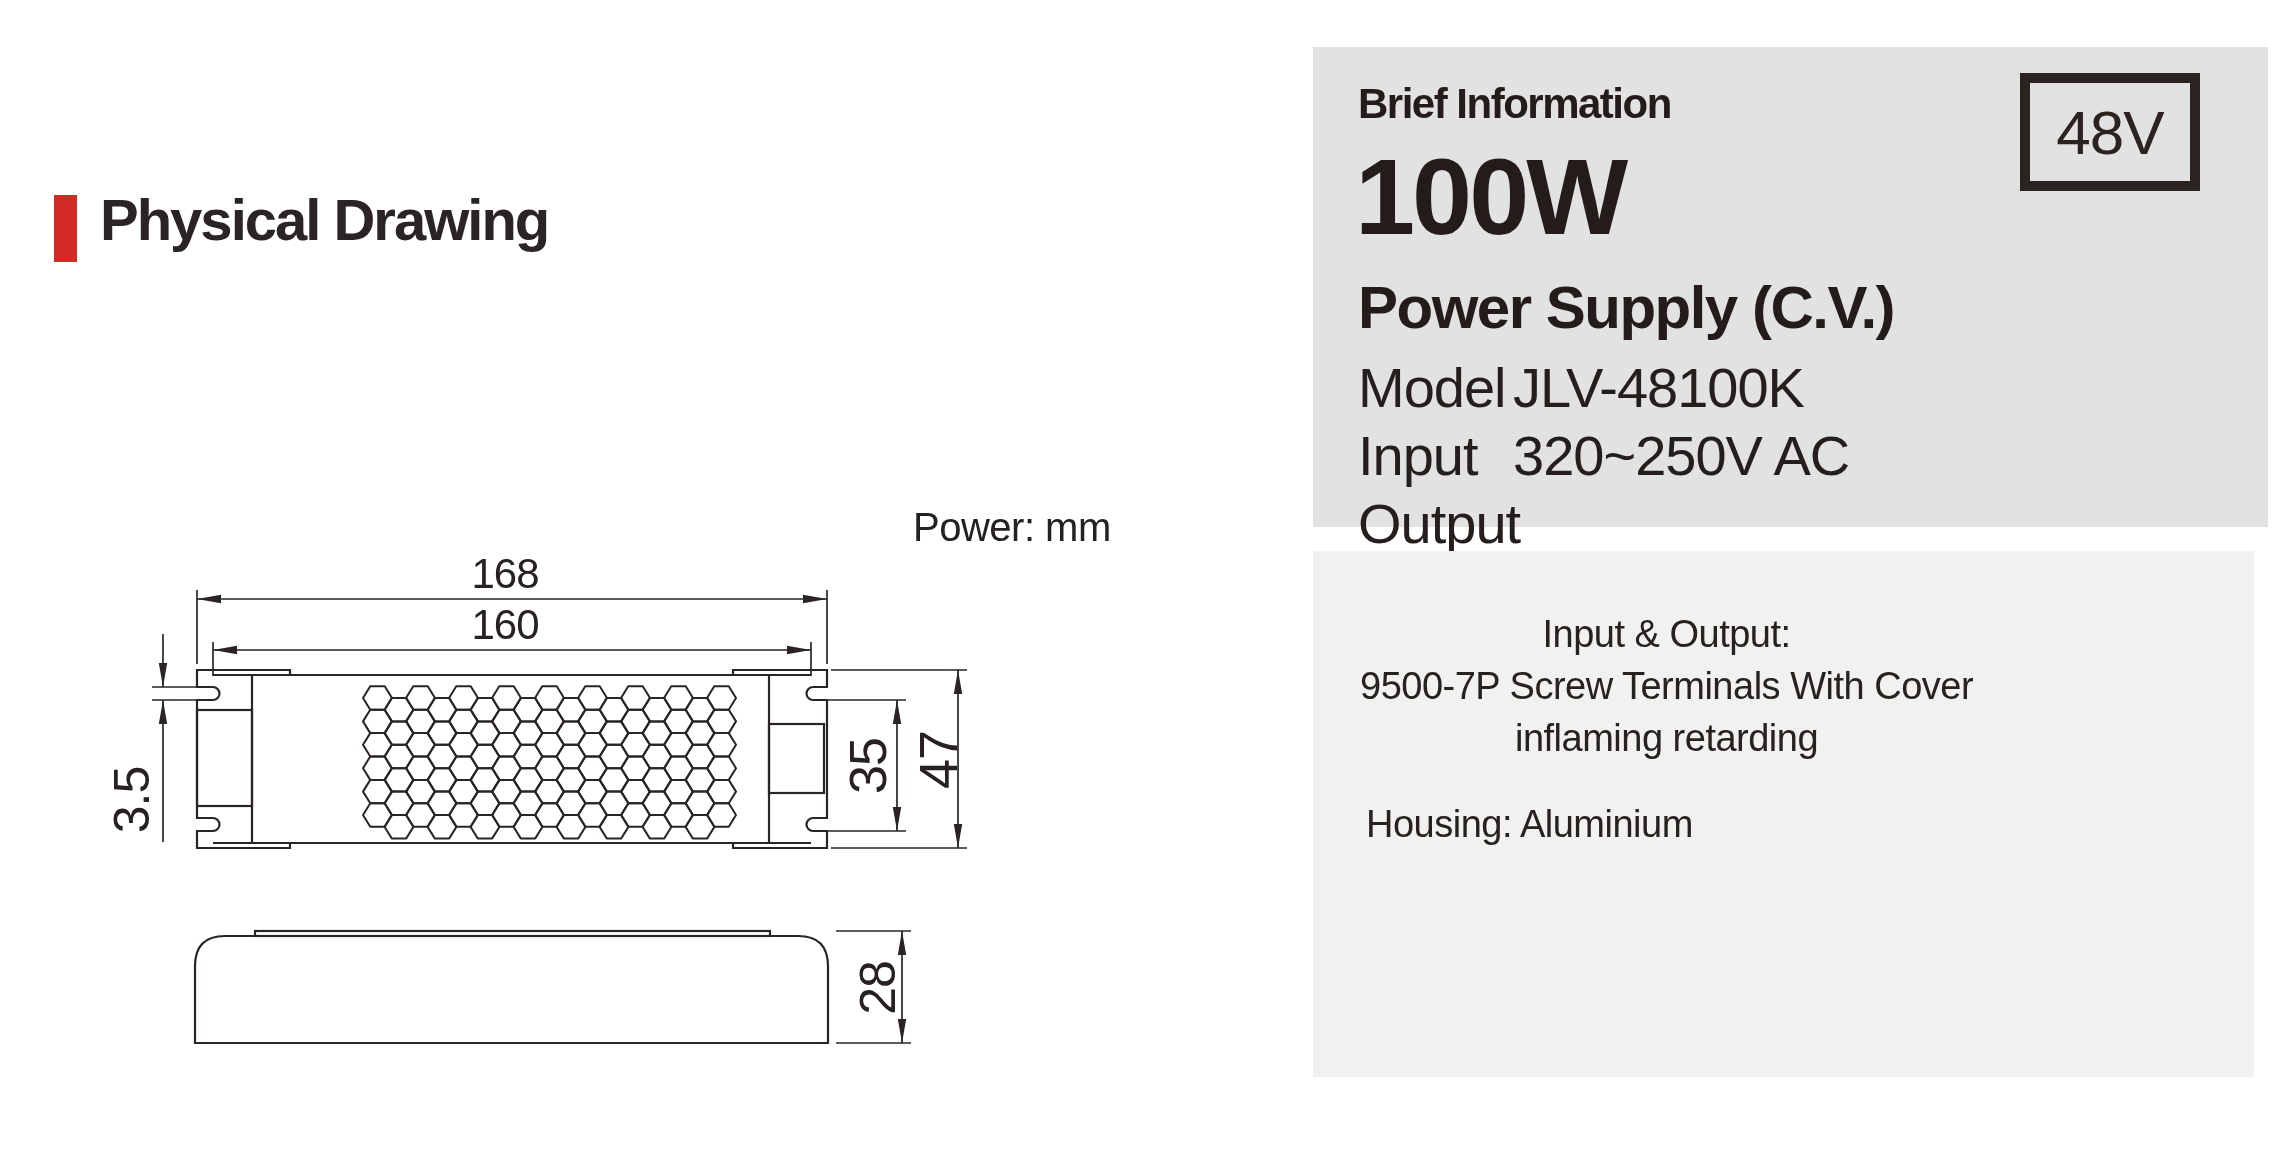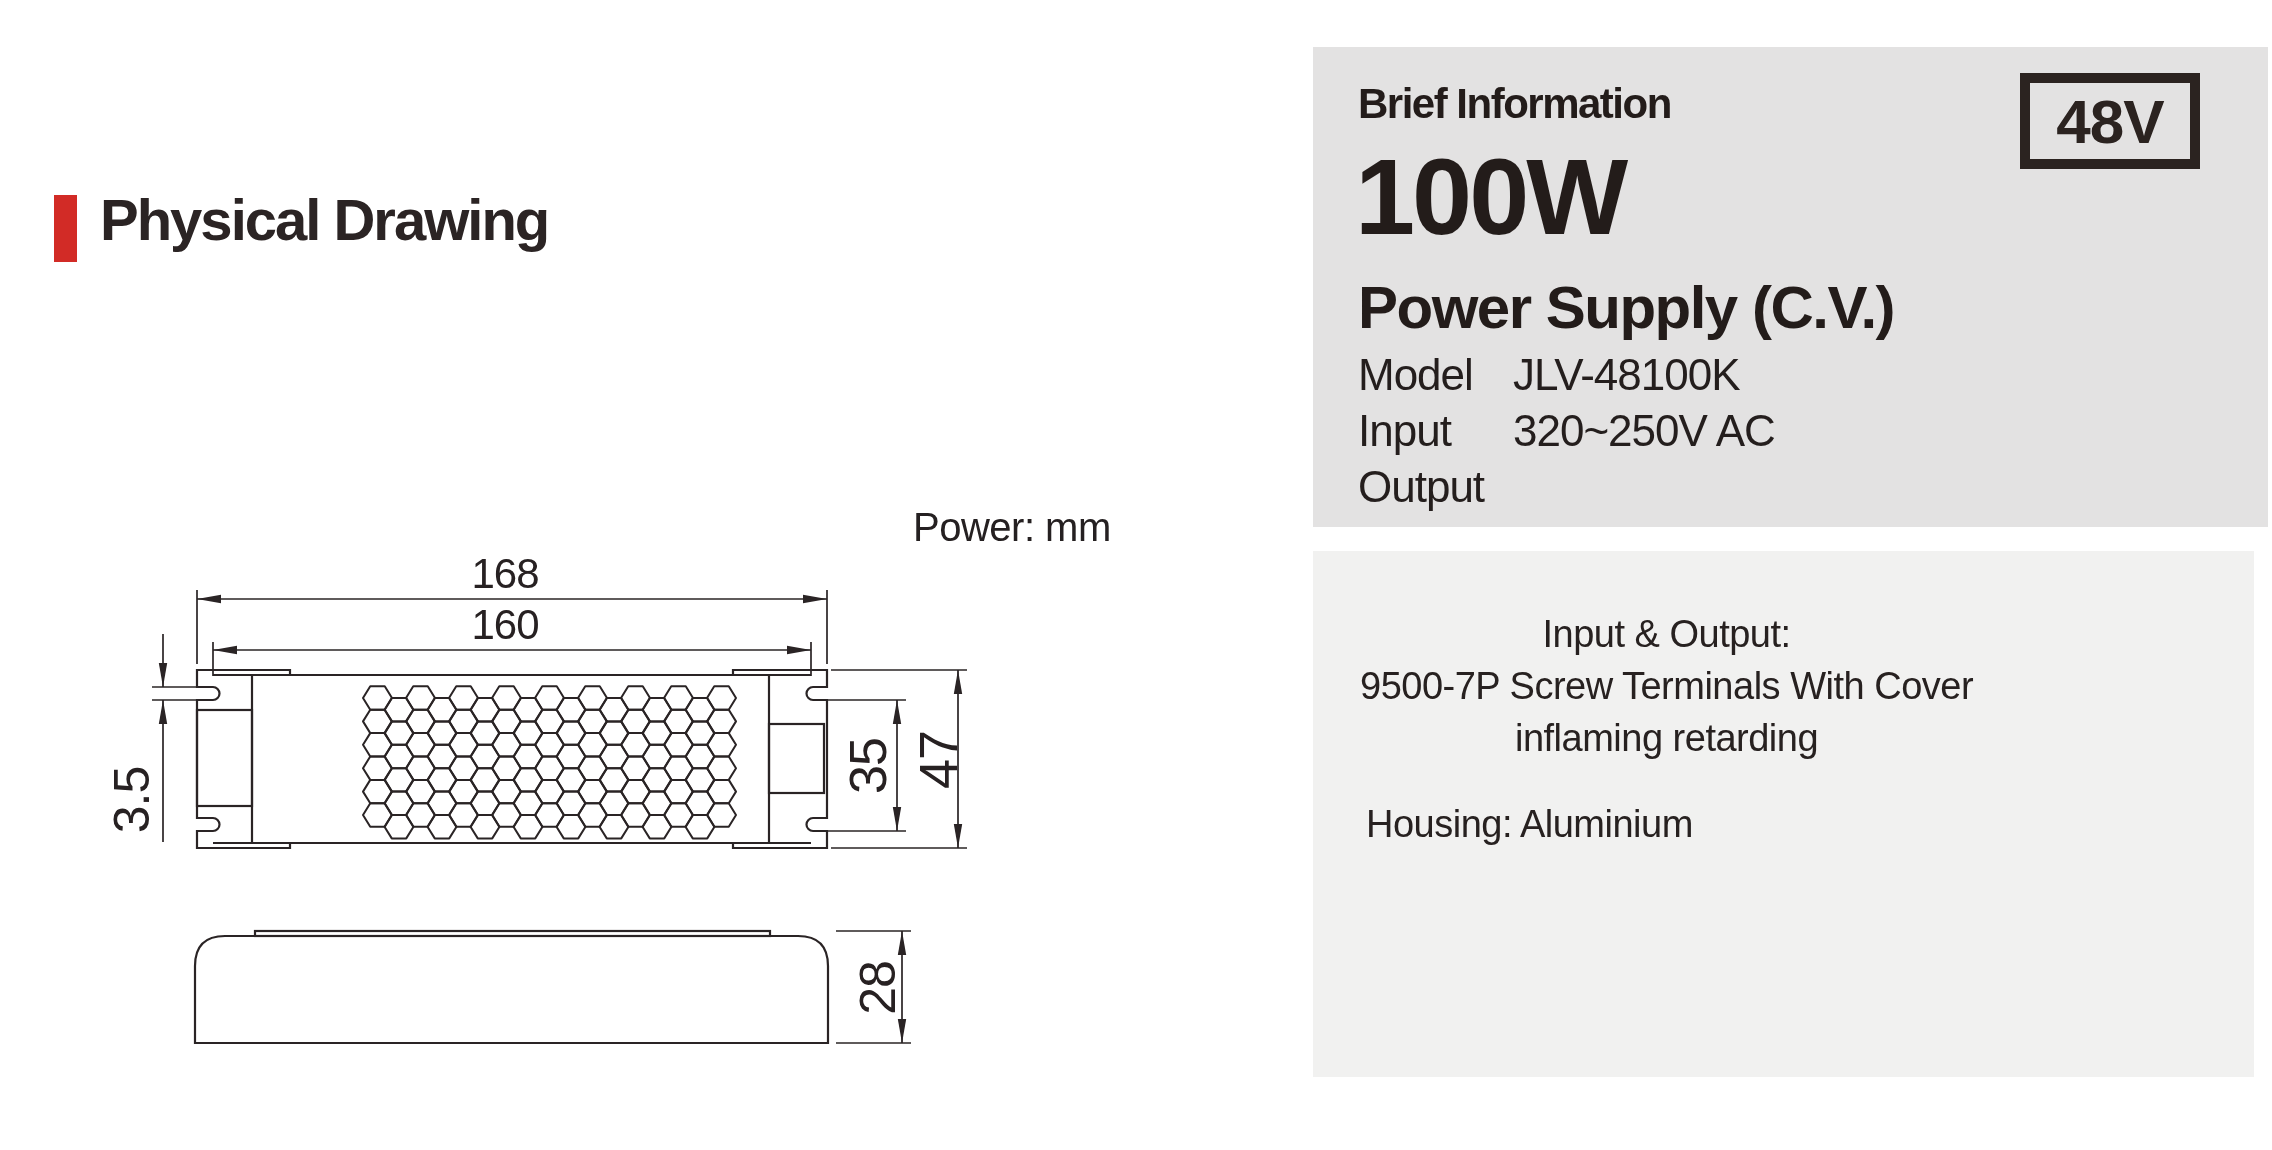--- a/index.html
+++ b/index.html
@@ -27,26 +27,26 @@
   .panel-brief{position:absolute;left:1313px;top:47px;width:941px;height:480px;}
   .panel-details{position:absolute;left:1313px;top:551px;width:941px;height:526px;text-align:center;}
 
   .brief-title{position:absolute;left:45px;top:33px;font-size:42px;font-weight:bold;
                letter-spacing:-1.5px;color:#231c1a;white-space:nowrap;}
   .wattage{position:absolute;left:42px;top:96px;font-size:108px;font-weight:bold;
            letter-spacing:-3px;color:#231c1a;line-height:1;white-space:nowrap;}
   .brief-subtitle{position:absolute;left:45px;top:226px;font-size:60px;font-weight:bold;
                   letter-spacing:-1.5px;color:#231c1a;white-space:nowrap;}
   .spec-list{position:absolute;left:45px;top:300px;}
-  .spec-row{display:flex;height:56px;align-items:center;font-size:44px;
-            letter-spacing:-1px;color:#241e1d;white-space:nowrap;}
+  .spec-row{display:flex;height:56px;align-items:center;font-size:56px;
+            letter-spacing:-1px;color:#241e1d;white-space:nowrap;margin-top:12px;}
   .spec-label{width:155px;}
-  .voltage-badge{position:absolute;left:707px;top:26px;width:180px;height:96px;
+  .voltage-badge{position:absolute;left:707px;top:26px;width:180px;height:118px;
                  box-sizing:border-box;border:10px solid #2b2320;display:flex;
-                 align-items:center;justify-content:center;font-size:62px;font-weight:bold;
+                 align-items:center;justify-content:center;font-size:62px;font-weight:normal;
                  letter-spacing:-1px;color:#2b2320;}
 
   .details-block{position:absolute;left:47px;top:57px;font-size:38px;letter-spacing:-0.5px;
                  color:#272120;line-height:52px;white-space:nowrap;}
   .housing-line{position:absolute;left:53px;top:252px;font-size:38px;letter-spacing:-0.5px;
                 color:#272120;white-space:nowrap;}
 </style>
 </head>
 <body>
 

